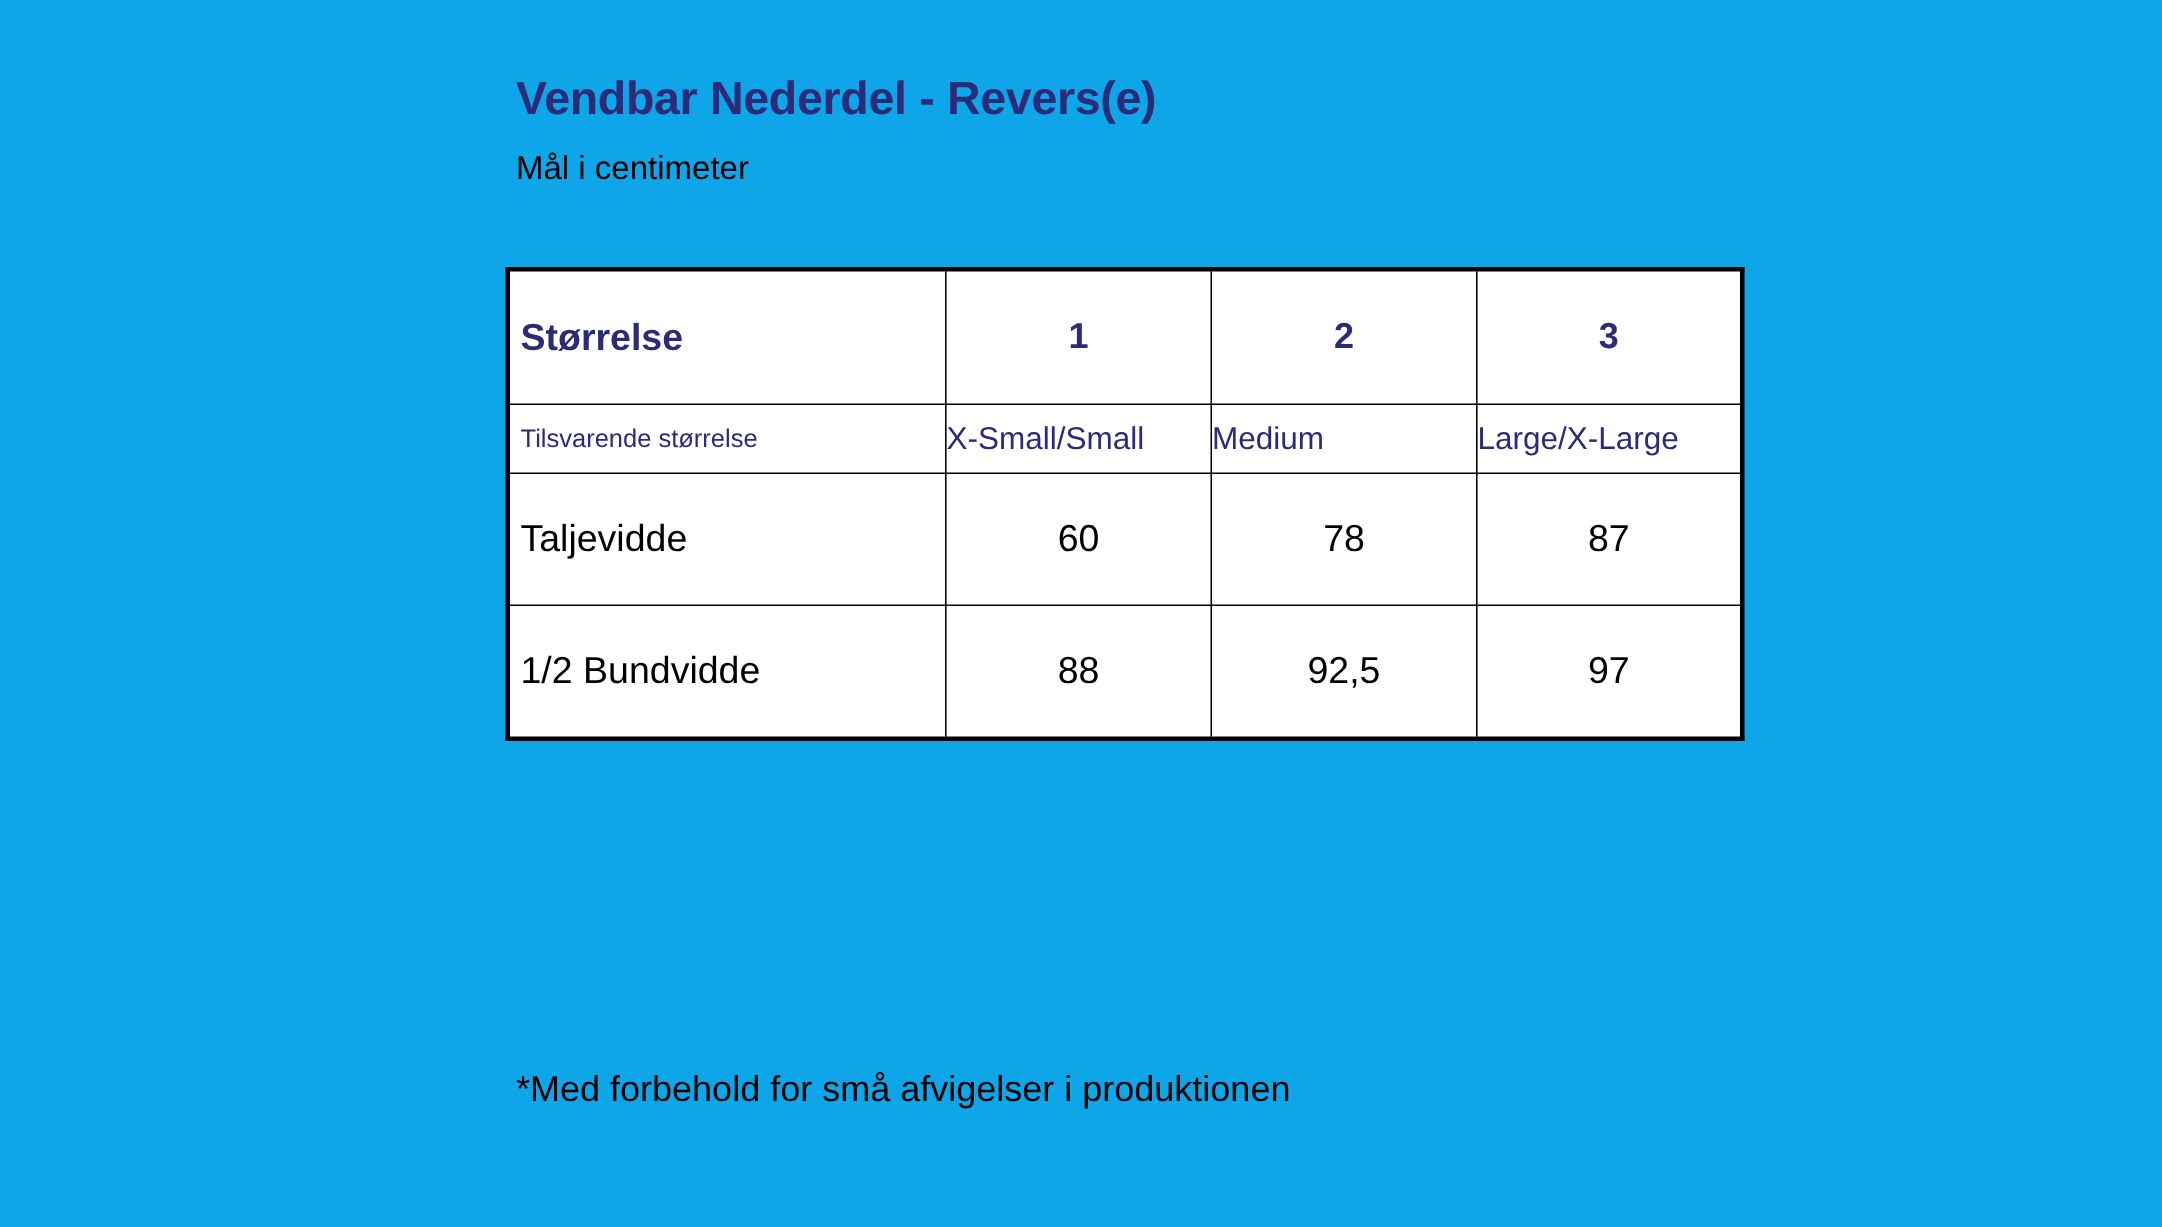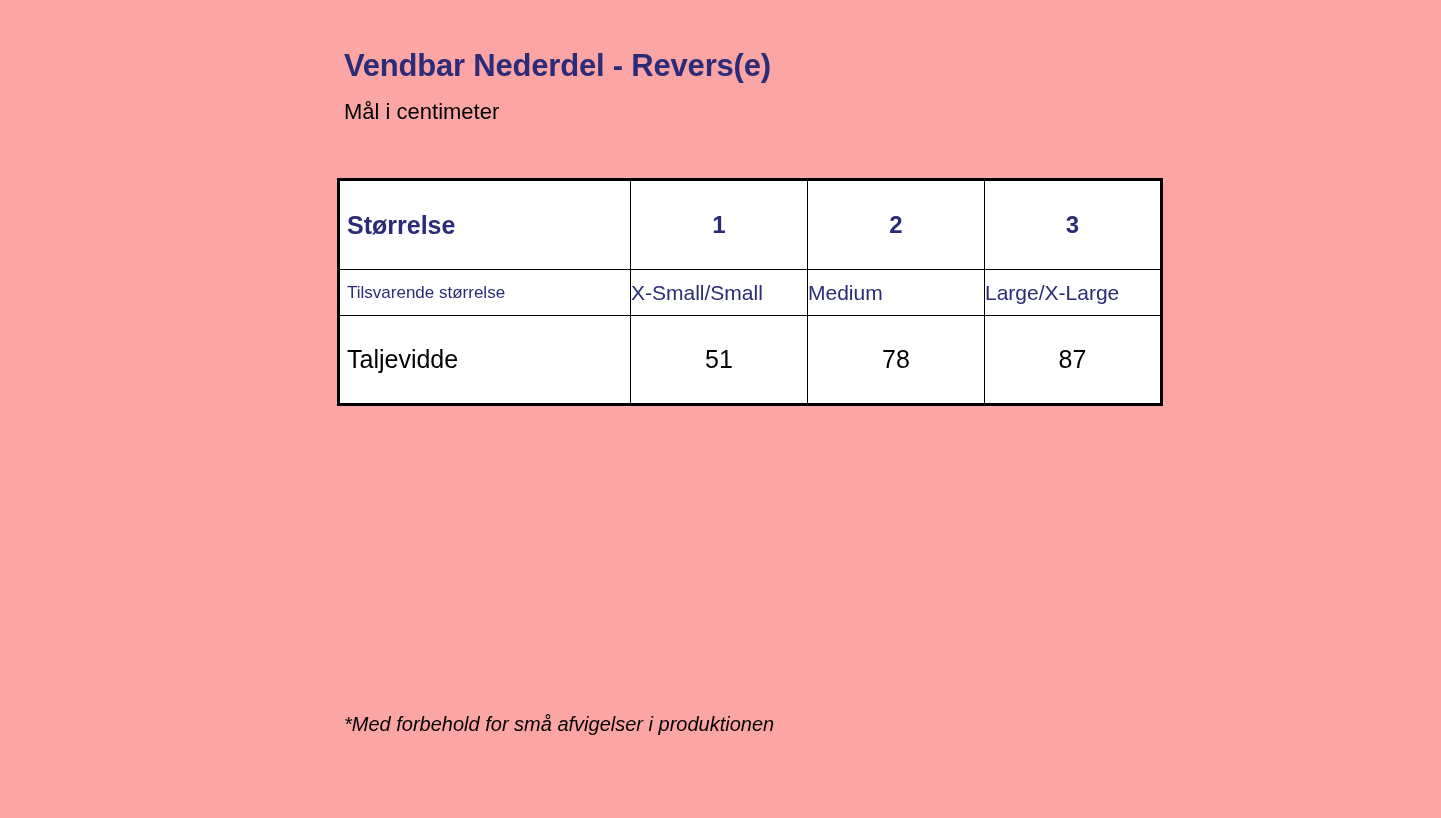--- a/index.html
+++ b/index.html
@@ -11,21 +11,21 @@
     width: 1441px;
     height: 818px;
     font-family: "Liberation Sans", sans-serif;
     overflow: hidden;
     position: relative;
   }
 
   .page {
     position: absolute;
     inset: 0;
-    background: #fca5a5;
+    background: #0ea5e9;
   }
 
   .title {
     position: absolute;
     left: 344px;
     top: 48px;
     font-size: 31px;
     font-weight: bold;
     color: #2b2b78;
     letter-spacing: -0.2px;
@@ -111,22 +111,21 @@
     font-size: 25px;
   }
   tr.row-data.shaded td {
     background: #f0f0f0;
   }
 
   .footnote {
     position: absolute;
     left: 344px;
     top: 713px;
-    font-size: 20px;
-    font-style: italic;
+    font-size: 24px;
     color: #000000;
     white-space: nowrap;
   }
 </style>
 </head>
 <body>
 
 <div class="page">
 
   <div class="title">Vendbar Nederdel - Revers(e)</div>
@@ -152,24 +151,30 @@
       <tr class="row-sizes">
         <td class="sizes-label">Tilsvarende størrelse</td>
         <td class="sizes-val">X-Small/Small</td>
         <td class="sizes-val">Medium</td>
         <td class="sizes-val">Large/X-Large</td>
       </tr>
 
 
       <tr class="row-data">
         <td class="data-label">Taljevidde</td>
-        <td class="data-val">51</td>
+        <td class="data-val">60</td>
         <td class="data-val">78</td>
         <td class="data-val">87</td>
       </tr>
 
 
+      <tr class="row-data">
+        <td class="data-label">1/2 Bundvidde</td>
+        <td class="data-val">88</td>
+        <td class="data-val">92,5</td>
+        <td class="data-val">97</td>
+      </tr>
     </tbody>
   </table>
 
   <div class="footnote">*Med forbehold for små afvigelser i produktionen</div>
 
 </div>
 
 </body></html>

